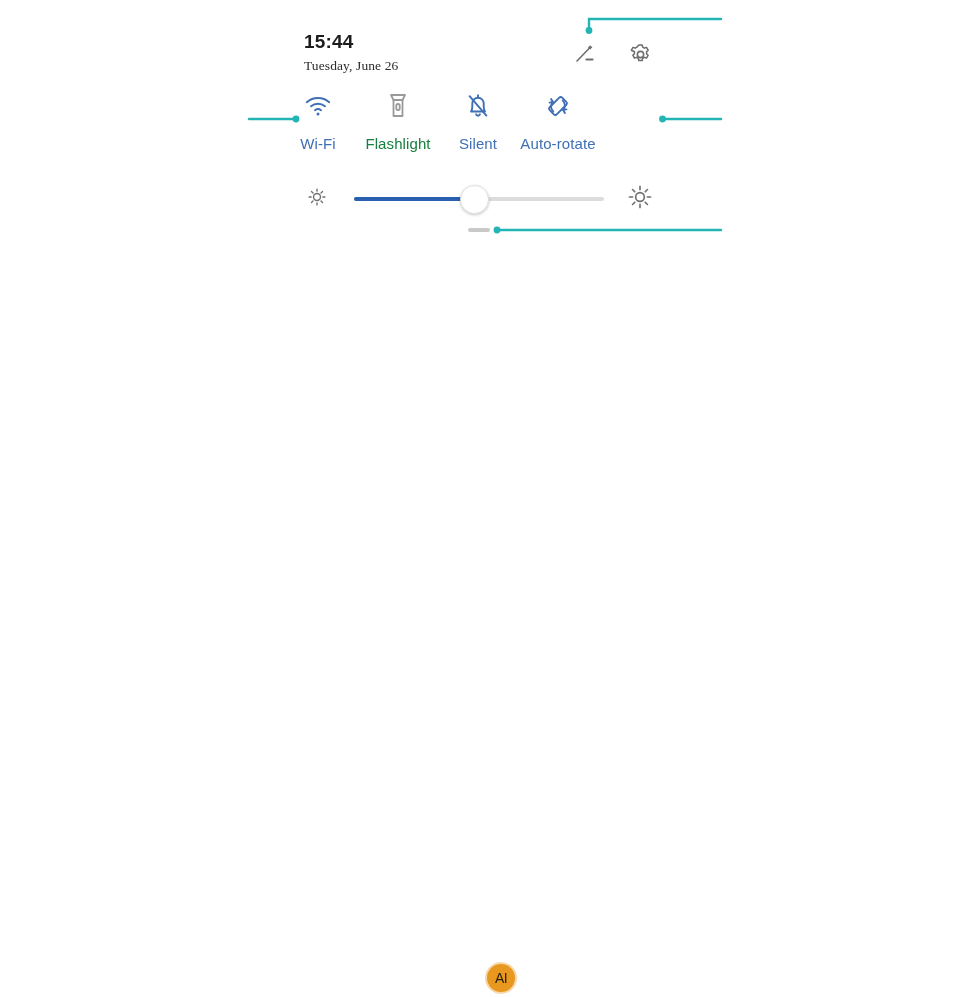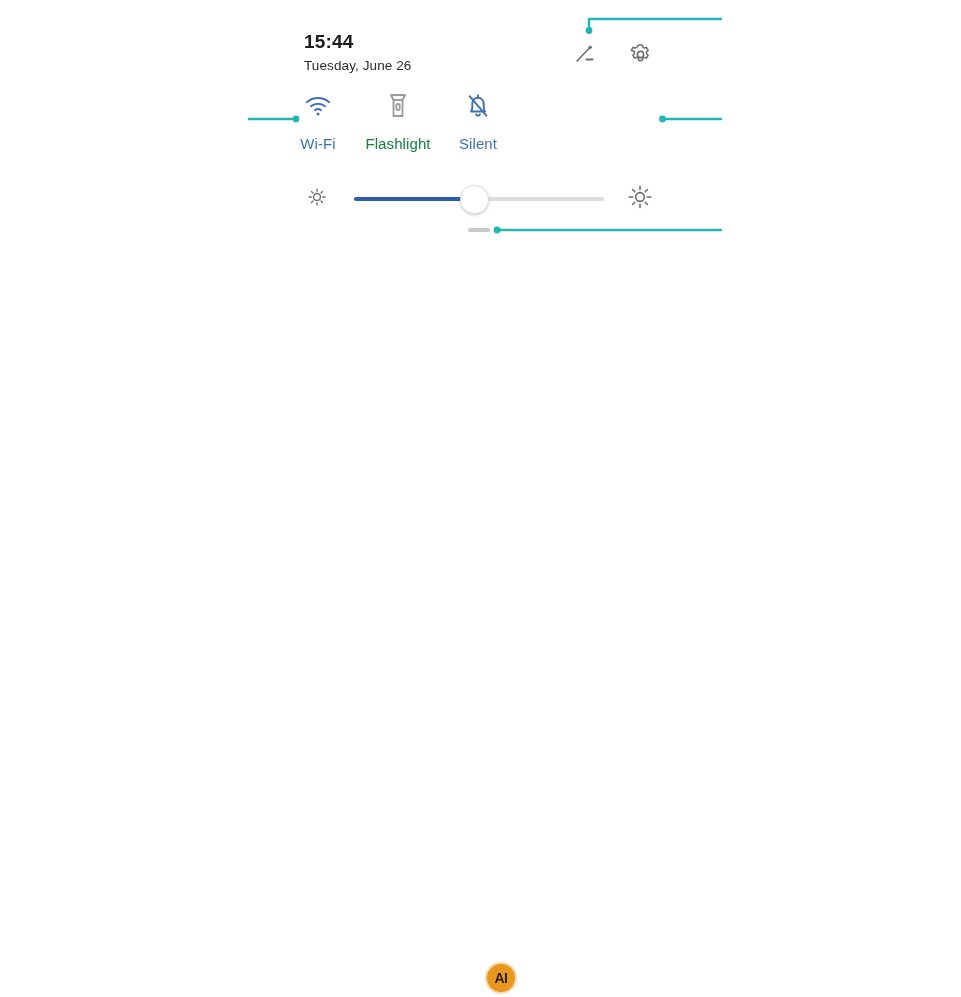--- a/index.html
+++ b/index.html
@@ -36,20 +36,21 @@
     font-weight: bold;
     color: #1c1c1c;
     letter-spacing: 0.2px;
   }
   #clock-date {
     margin-top: 8px;
     font-size: 13.5px;
     font-weight: normal;
     color: #2b2b2b;
     letter-spacing: 0.1px;
+    font-family: Liberation Serif, serif;
   }
 
   
   .hdr-icon {
     position: absolute;
     width: 34px;
     height: 34px;
     display: flex;
     align-items: center;
     justify-content: center;
@@ -172,21 +173,21 @@
     left: 2px; top: 2px;
     width: 28px; height: 28px;
     border-radius: 50%;
     background: #e8981f;
     display: flex;
     align-items: center;
     justify-content: center;
   }
   #ai-badge .ai-text {
     font-size: 14px;
-    font-weight: bold;
+    font-weight: normal;
     color: #2a2112;
     letter-spacing: -0.5px;
     line-height: 1;
   }
 </style>
 </head>
 <body>
 
 <div id="qs-panel">
 
@@ -246,20 +247,32 @@
           <path d="M6 19.5 C6 19.5 7.3 18 7.3 14.5 V11.4 A5.7 5.7 0 0 1 13 5.7
                    A5.7 5.7 0 0 1 18.7 11.4 V14.5 C18.7 18 20 19.5 20 19.5 Z"></path>
           <path d="M13 5.7 V3.2"></path>
           <path d="M11 22.3 A2.1 2.1 0 0 0 15 22.3"></path>
           <path d="M4.6 4.2 L21.4 23.6"></path>
         </svg>
       </div>
       <div class="toggle-label">Silent</div>
     </div>
 
+    <div class="toggle on">
+      <div class="toggle-icon">
+        <svg width="28" height="28" viewBox="0 0 28 28" fill="none" stroke="#3f6fb5" stroke-width="1.9" stroke-linecap="round" stroke-linejoin="round">
+          <rect x="9" y="5.2" width="10" height="17.6" rx="2.4" transform="rotate(45 14 14)"></rect>
+          <path d="M8.6 9.8 A8 8 0 0 0 9.3 19.6"></path>
+          <path d="M19.4 18.2 A8 8 0 0 0 18.7 8.4"></path>
+          <path d="M7.1 7.0 L8.9 10.1 L5.6 10.6"></path>
+          <path d="M20.9 21.0 L19.1 17.9 L22.4 17.4"></path>
+        </svg>
+      </div>
+      <div class="toggle-label">Auto-rotate</div>
+    </div>
 
   </div>
 
   <div id="brightness-row">
 
     <div id="bright-low">
       <svg width="22" height="22" viewBox="0 0 24 24" fill="none" stroke="#6e6e6e" stroke-width="1.5" stroke-linecap="round">
         <circle cx="12" cy="12" r="3.8"></circle>
         <path d="M12 3.4 V5.6 M12 18.4 V20.6 M3.4 12 H5.6 M18.4 12 H20.6
                  M6 6 L7.6 7.6 M16.4 16.4 L18 18 M6 18 L7.6 16.4 M16.4 7.6 L18 6"></path>

